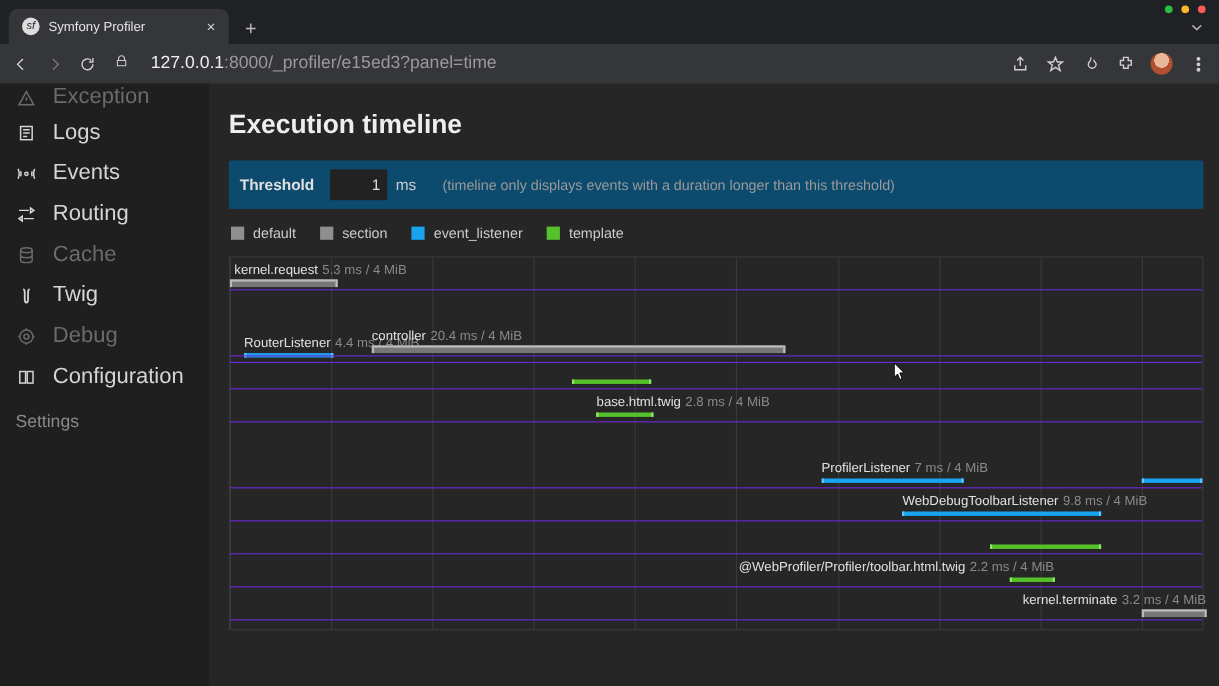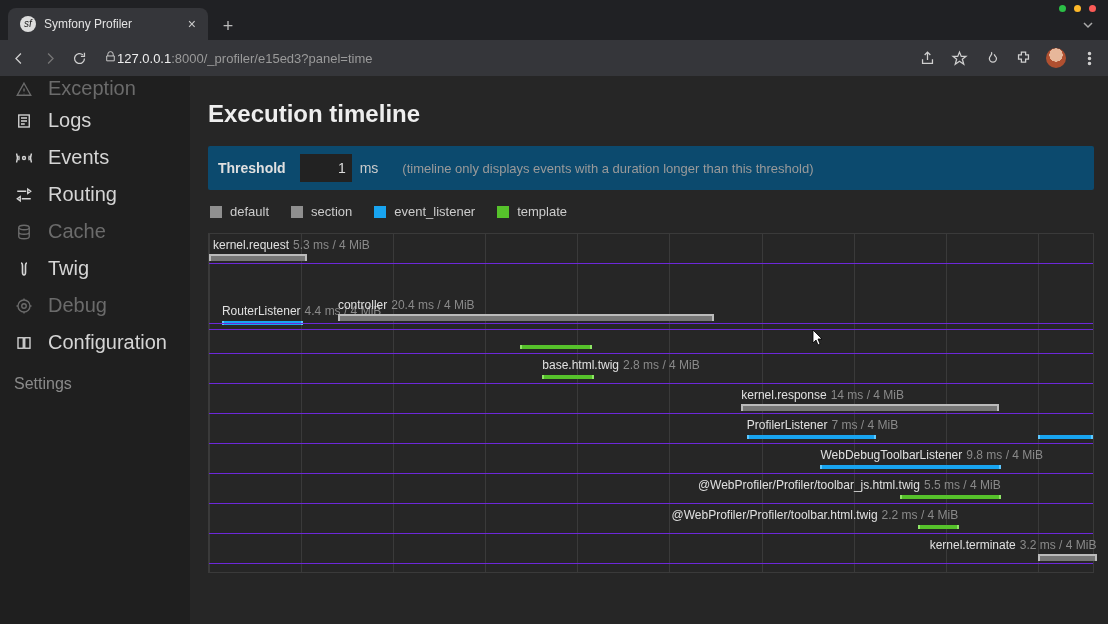--- a/index.html
+++ b/index.html
@@ -76,22 +76,22 @@
     gap: 12px;
     color: #ccc;
   }
   .tb-btn { width: 18px; height: 18px; display: flex; align-items: center; justify-content: center; }
   .tb-btn svg { width: 17px; height: 17px; stroke: #cfcfcf; fill: none; stroke-width: 1.8; }
   .tb-btn.dim svg { stroke: #777; }
   .addr {
     flex: 1;
     display: flex;
     align-items: center;
-    gap: 0;
-    font-size: 13px;
+    gap: 20px;
+    font-size: 16px;
     padding-left: 4px;
   }
   .addr .host { color: #eee; }
   .addr .rest { color: #9a9a9a; }
   .tb-right { display: flex; align-items: center; gap: 14px; margin-left: 10px; }
   .avatar {
     width: 20px; height: 20px; border-radius: 50%;
     background: radial-gradient(circle at 50% 35%, #e7b79a 0 40%, #b05030 41% 100%);
   }
 
@@ -405,36 +405,31 @@
           <div class="bar section" style="left: 128.917px; width: 375.7px;"></div>
           <div class="ev-label" style="left: 128.917px;"><span class="nm">controller</span><span class="mt">20.4 ms / 4 MiB</span></div>
         </div>
         <div class="row" style="top: 90px; height: 30px;">
           <div class="bar template" style="left: 311.242px; width: 71.825px;"></div>
         </div>
         <div class="row" style="top: 120px; height: 30px;">
           <div class="bar template" style="left: 333.342px; width: 51.5667px;"></div>
           <div class="ev-label" style="left: 333.342px;"><span class="nm">base.html.twig</span><span class="mt">2.8 ms / 4 MiB</span></div>
         </div>
-        <div class="row" style="top: 150px; height: 30px;">
-          <div class="bar section" style="left: 532.242px; width: 257.833px;"></div>
-          <div class="ev-label" style="left: 532.242px;"><span class="nm">kernel.response</span><span class="mt">14 ms / 4 MiB</span></div>
-        </div>
         <div class="row" style="top: 180px; height: 30px;">
           <div class="bar event" style="left: 537.767px; width: 128.917px;"></div>
           <div class="bar event" style="left: 828.75px; width: 55.25px;"></div>
           <div class="ev-label" style="left: 537.767px;"><span class="nm">ProfilerListener</span><span class="mt">7 ms / 4 MiB</span></div>
         </div>
         <div class="row" style="top: 210px; height: 30px;">
           <div class="bar event" style="left: 611.433px; width: 180.483px;"></div>
           <div class="ev-label" style="left: 611.433px;"><span class="nm">WebDebugToolbarListener</span><span class="mt">9.8 ms / 4 MiB</span></div>
         </div>
         <div class="row" style="top: 240px; height: 30px;">
           <div class="bar template" style="left: 690.625px; width: 101.292px;"></div>
-          <div class="ev-label" style="left: 488.917px;"><span class="nm">@WebProfiler/Profiler/toolbar_js.html.twig</span><span class="mt">5.5 ms / 4 MiB</span></div>
         </div>
         <div class="row" style="top: 270px; height: 30px;">
           <div class="bar template" style="left: 709.042px; width: 40.5167px;"></div>
           <div class="ev-label" style="left: 462.558px;"><span class="nm">@WebProfiler/Profiler/toolbar.html.twig</span><span class="mt">2.2 ms / 4 MiB</span></div>
         </div>
         <div class="row" style="top: 300px; height: 30px;">
           <div class="bar section" style="left: 828.75px; width: 58.9333px;"></div>
           <div class="ev-label" style="left: 720.683px;"><span class="nm">kernel.terminate</span><span class="mt">3.2 ms / 4 MiB</span></div>
         </div>
       </div>

